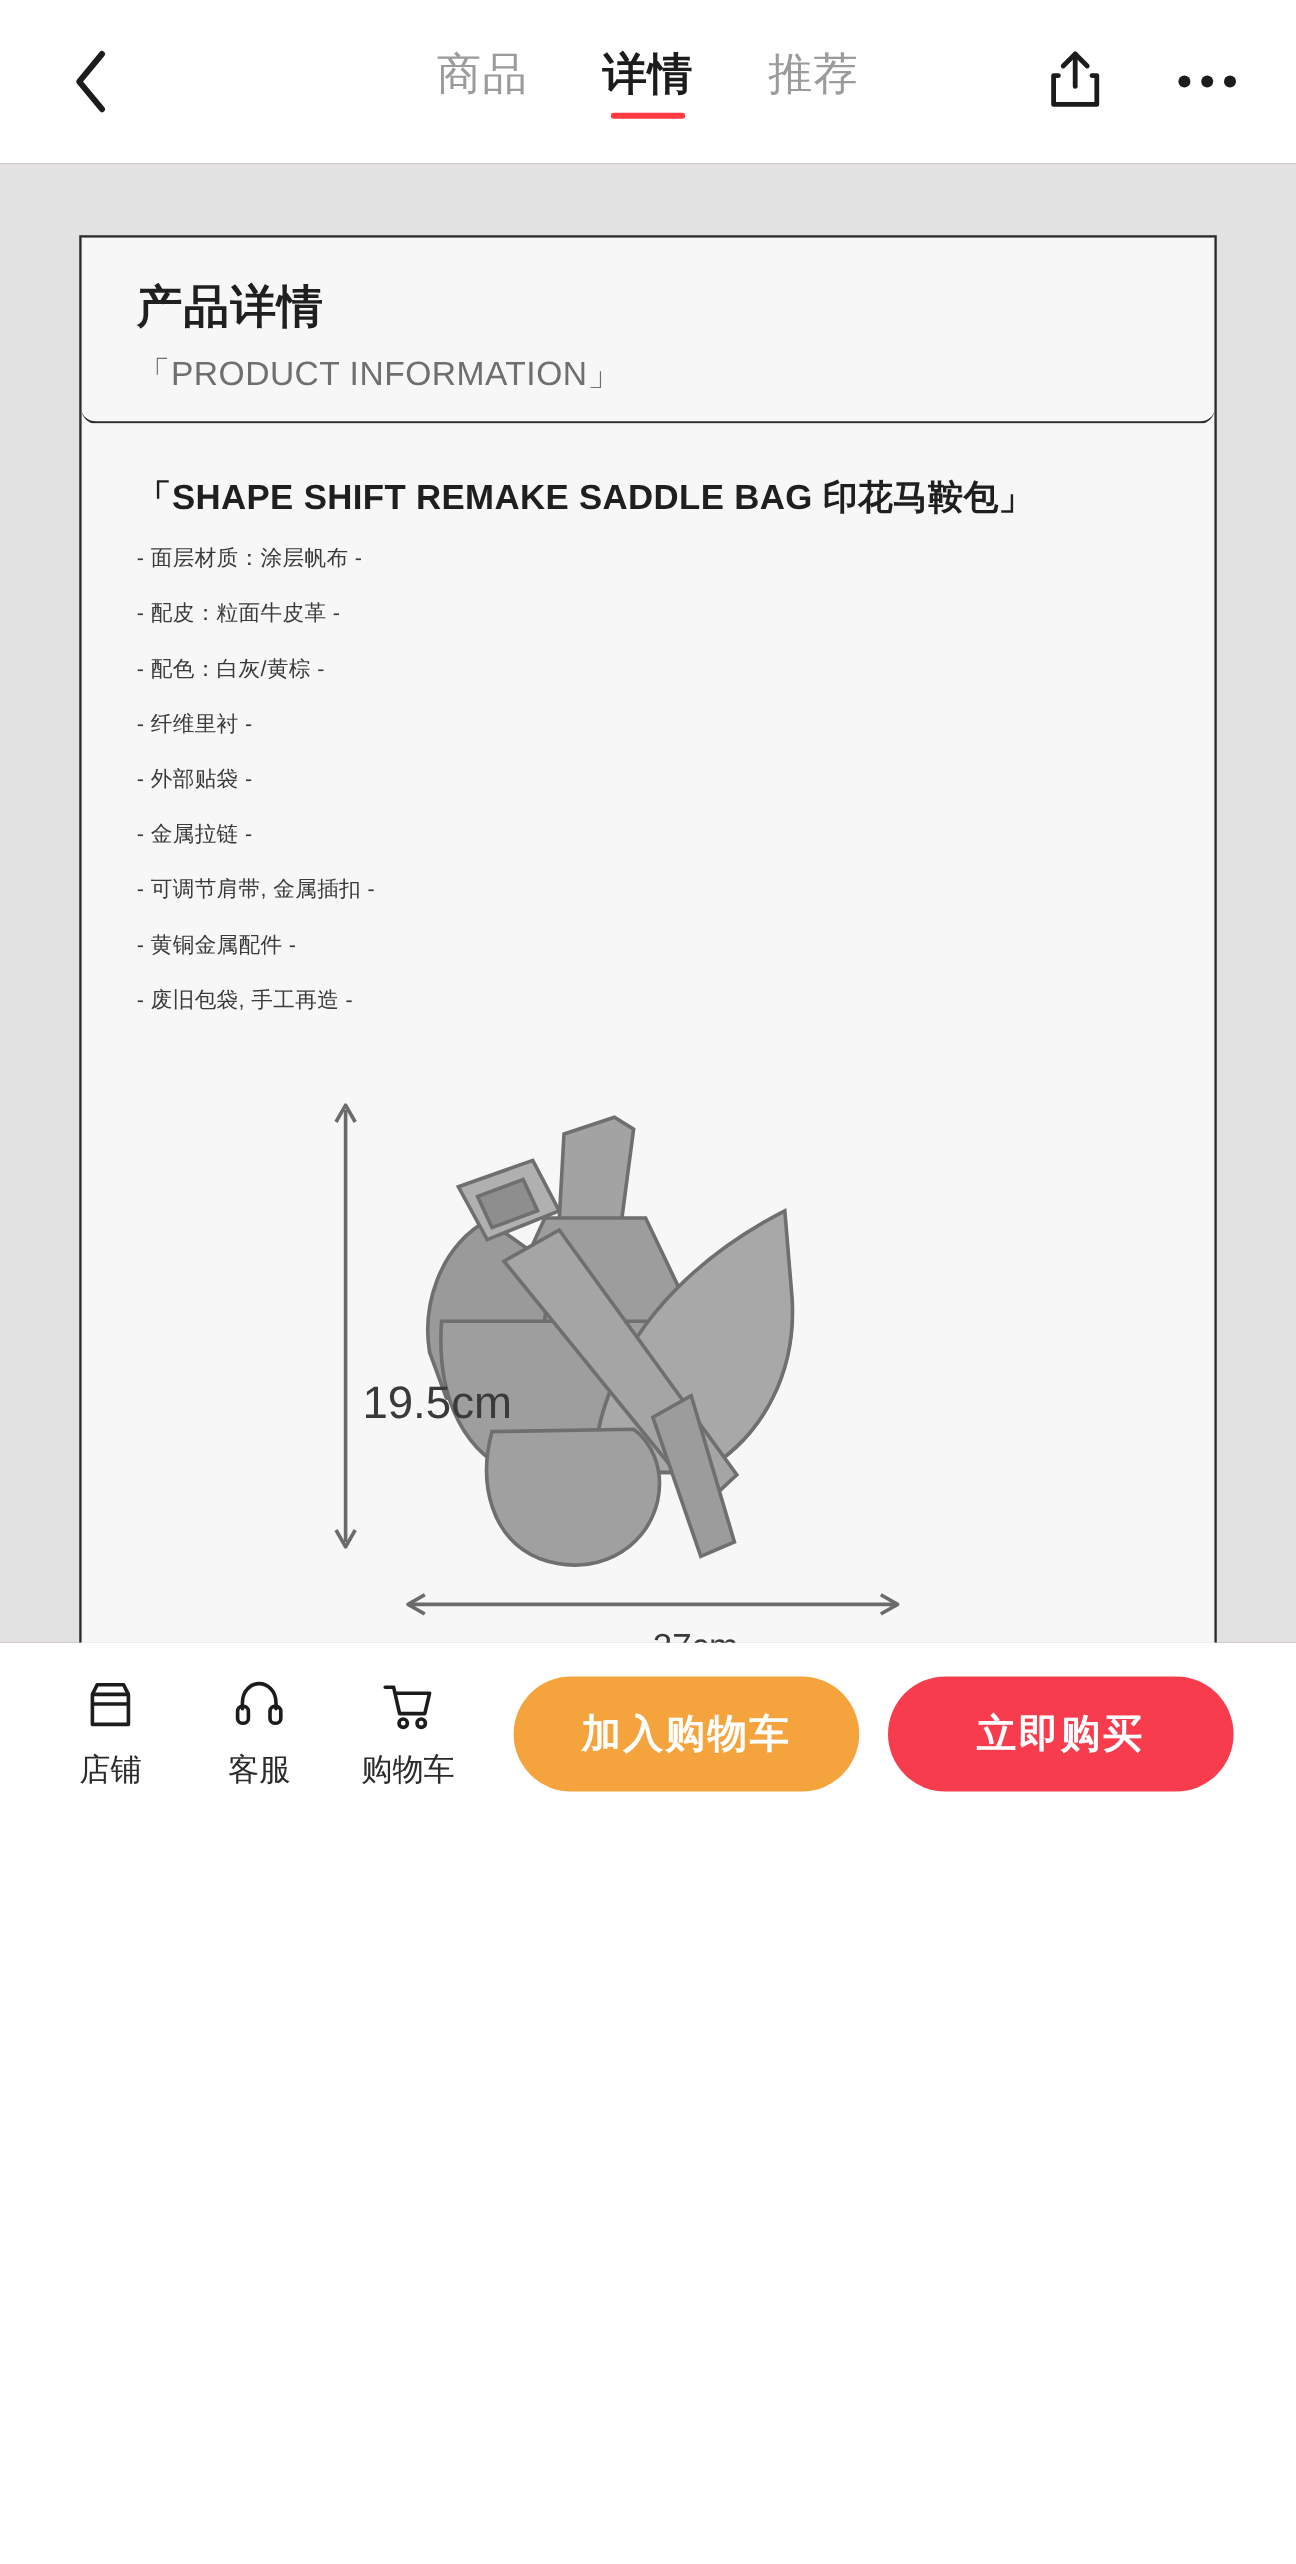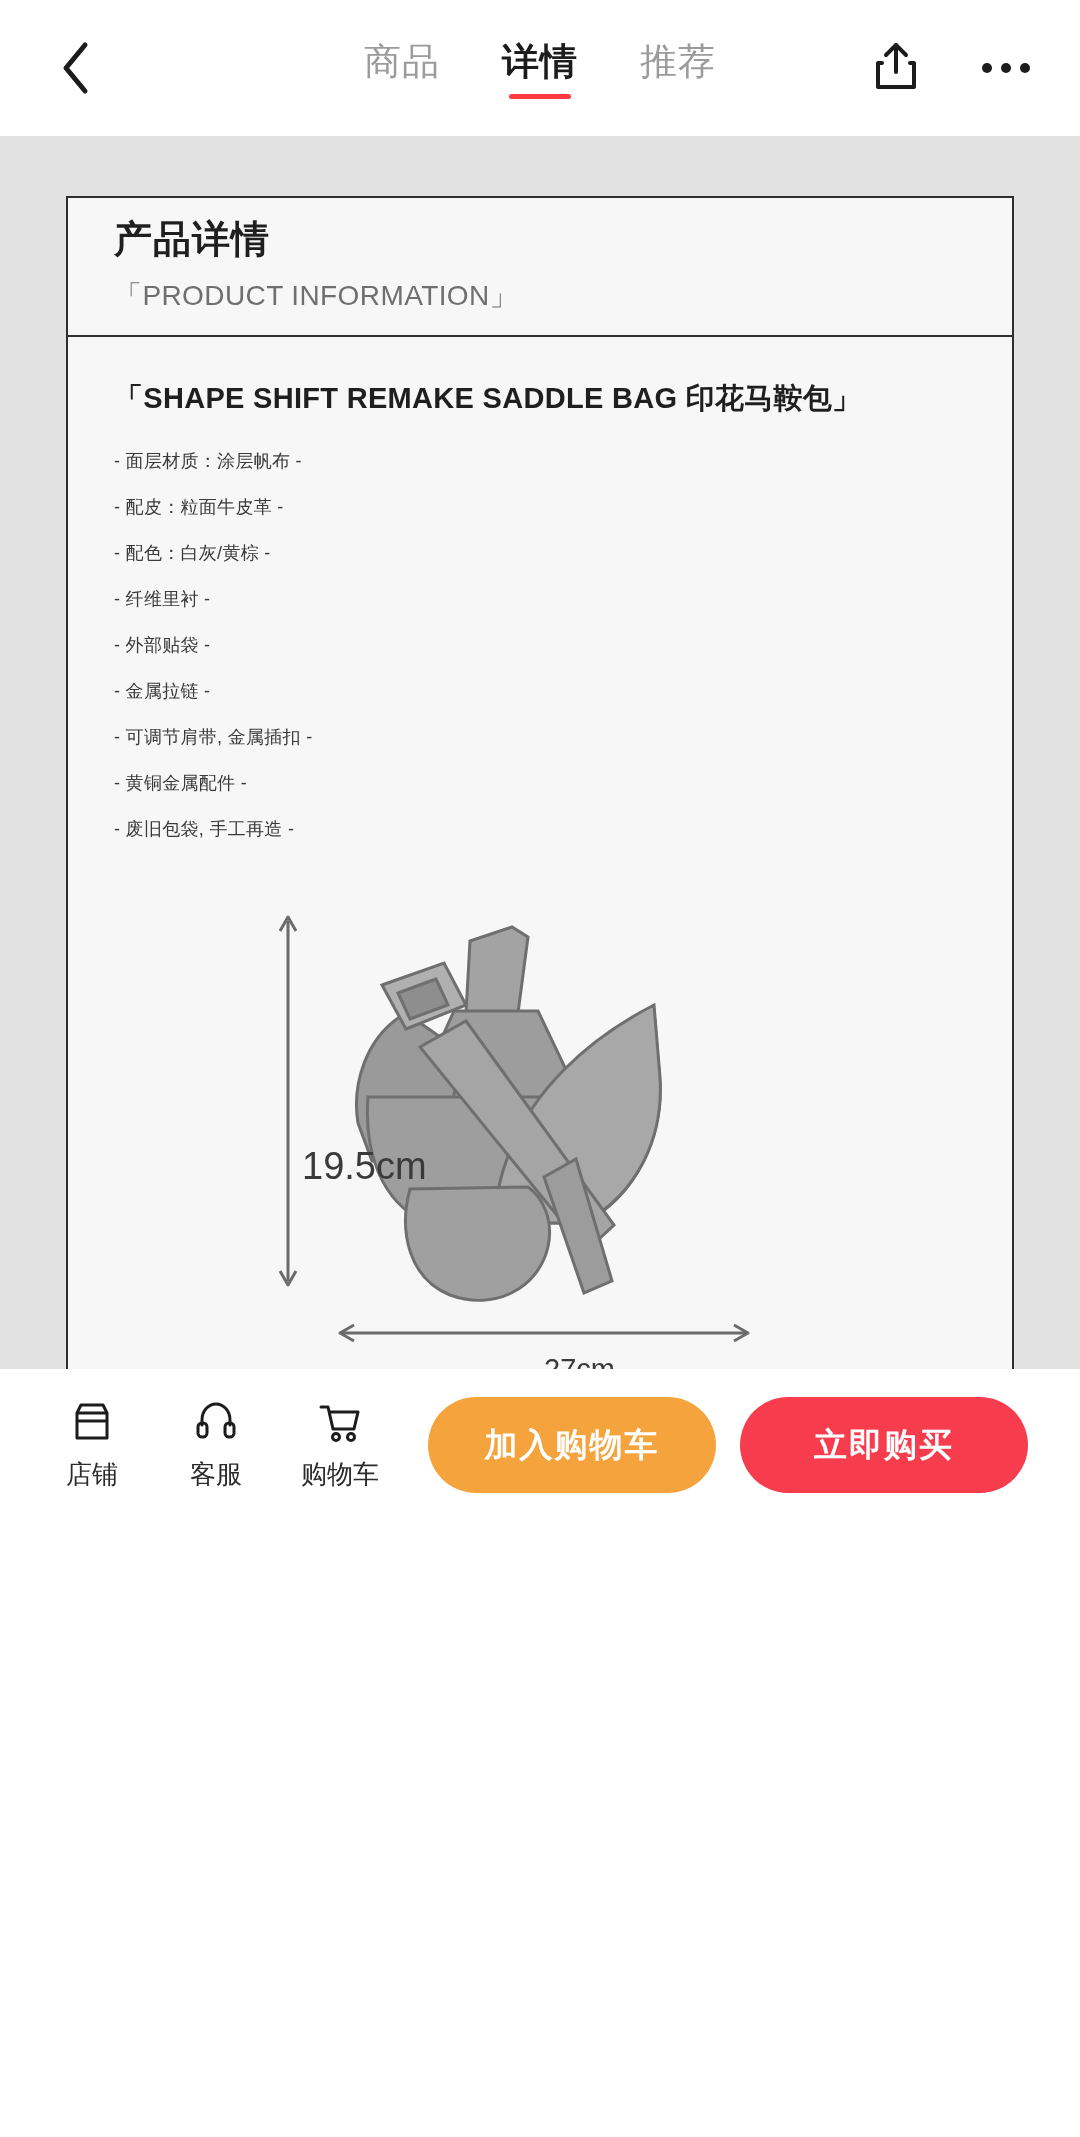--- a/index.html
+++ b/index.html
@@ -108,21 +108,22 @@
   .detail-card {
     background: #f7f7f7;
     border: 2px solid #2e2e2e;
     height: 1466px;
     padding: 0;
     display: flex;
     flex-direction: column;
   }
   .card-head {
     border-bottom: 2px solid #2e2e2e;
-    padding: 16px 46px 20px 46px;
+    padding: 32px 46px 20px 46px;
+    border-radius: 12px;
   }
   .card-head h1 {
     font-size: 38px;
     font-weight: bold;
     color: #1f1f1f;
     letter-spacing: 1px;
     margin-bottom: 12px;
   }
   .card-head .en {
     font-size: 28px;
@@ -131,21 +132,21 @@
   }
   .card-body {
     padding: 42px 46px 0 46px;
     flex: 1 1 auto;
     position: relative;
   }
   .prod-title {
     font-size: 29px;
     font-weight: bold;
     color: #1f1f1f;
-    margin-bottom: 30px;
+    margin-bottom: 18px;
     letter-spacing: 0.3px;
   }
   .spec {
     font-size: 18px;
     color: #3a3a3a;
     margin-bottom: 22px;
     letter-spacing: 0.3px;
   }
 
   

